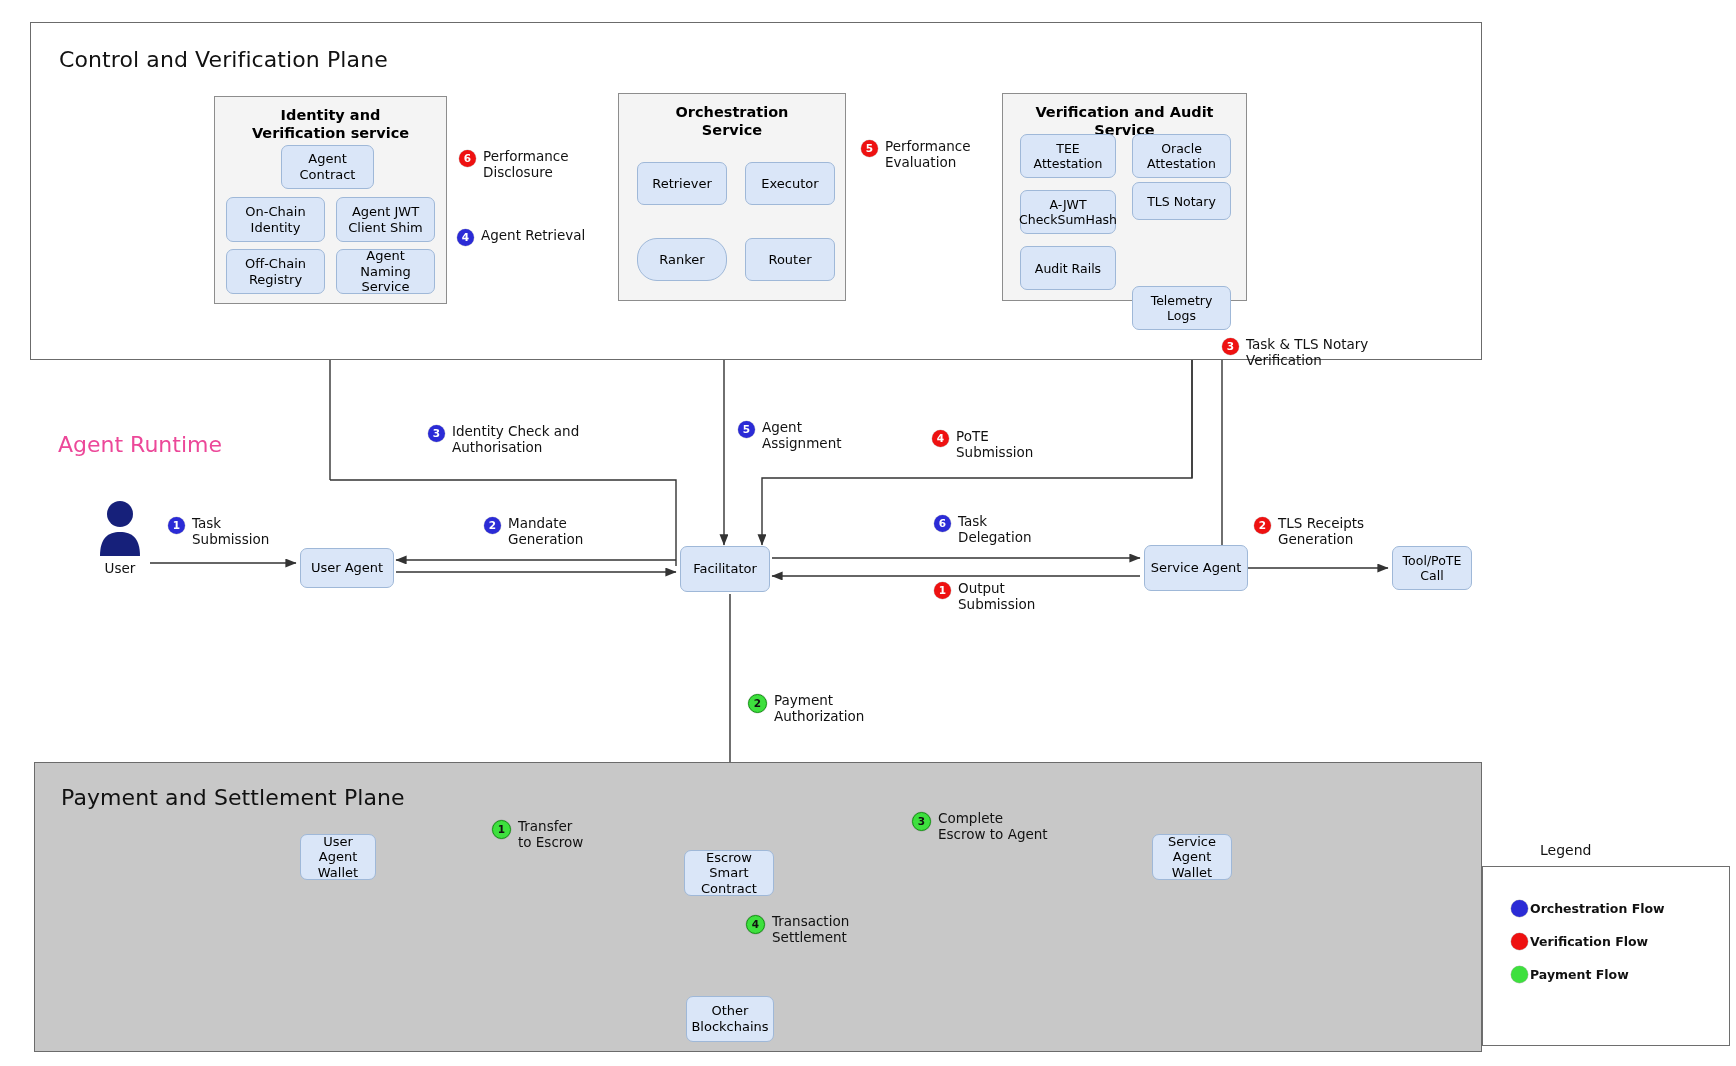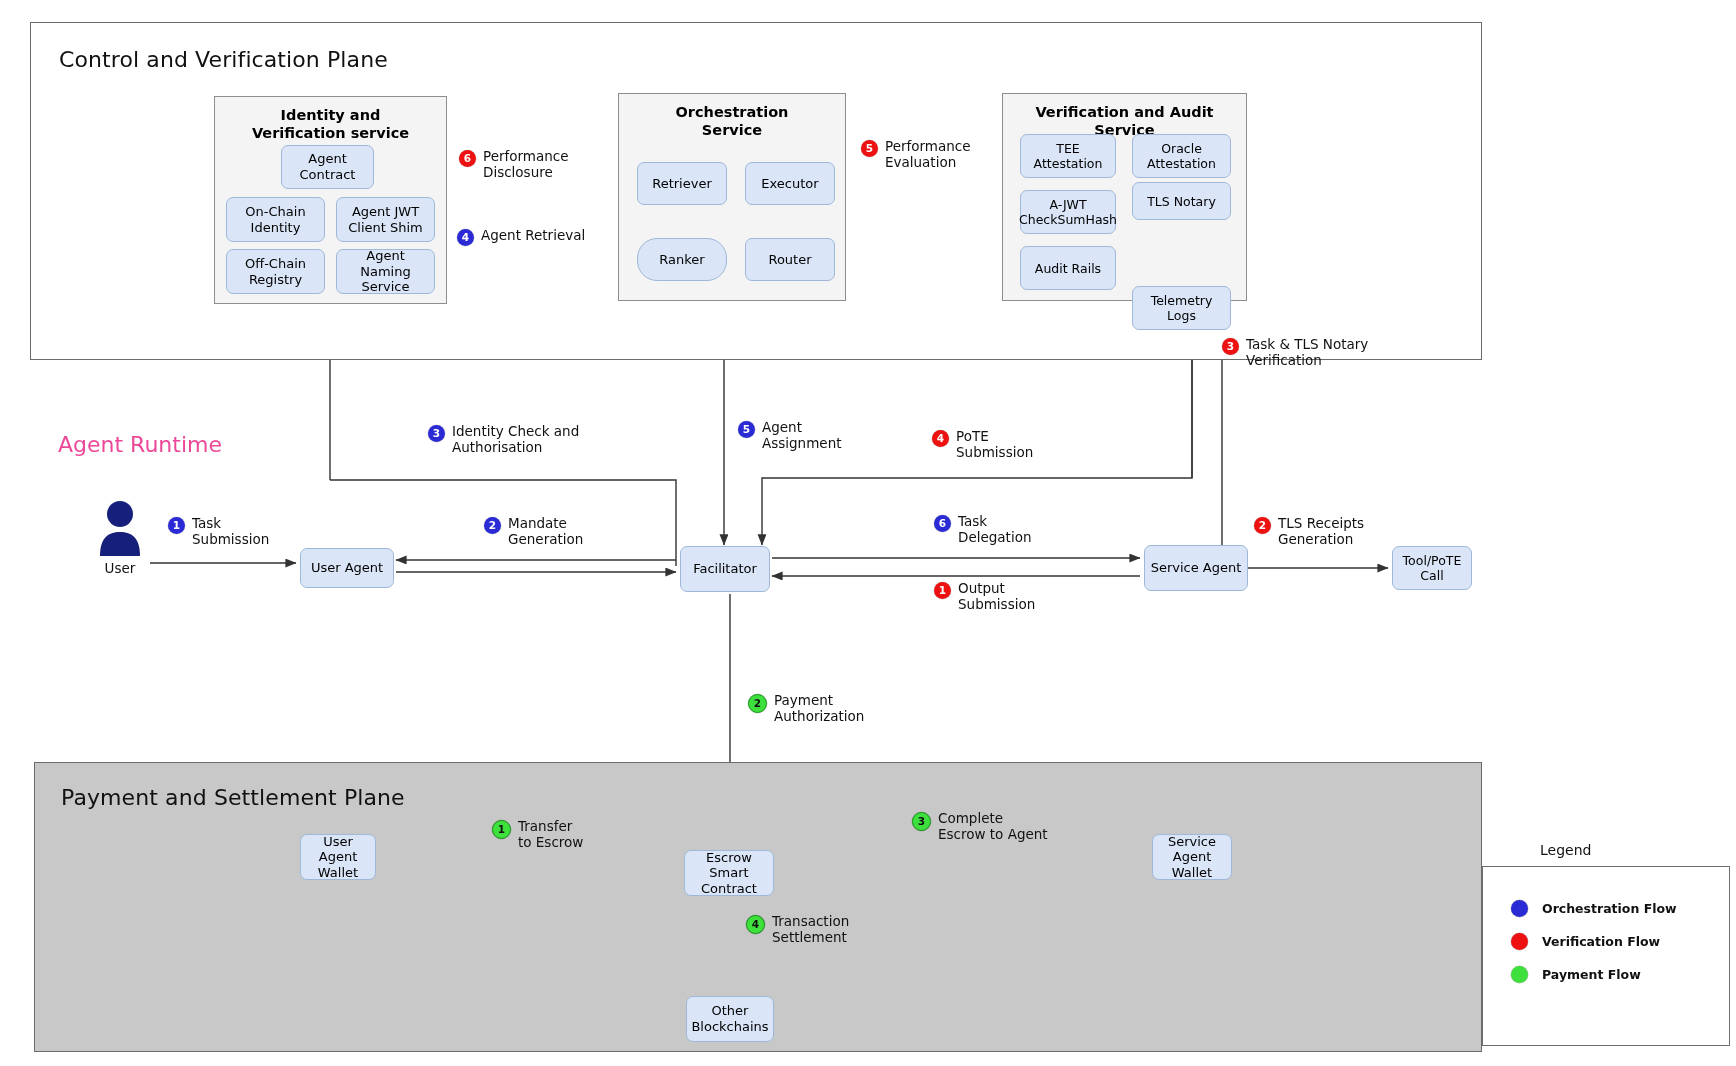--- a/index.html
+++ b/index.html
@@ -122,21 +122,21 @@
   }
   .legend-box{
     position:absolute;
     left:1482px;top:866px;width:248px;height:180px;
     box-sizing:border-box;
     border:1px solid #6e6e6e;
     background:#ffffff;
   }
   .legend-row{
     position:absolute;left:28px;
-    display:flex;align-items:center;gap:14px;
+    display:flex;align-items:center;gap:2px;
     font-size:12.5px;color:#111;font-weight:bold;
   }
   .legend-dot{
     width:17px;height:17px;border-radius:50%;
     box-shadow:0 0 0 0.5px rgba(0,0,0,0.25);
   }
 </style>
 </head>
 <body>
 

